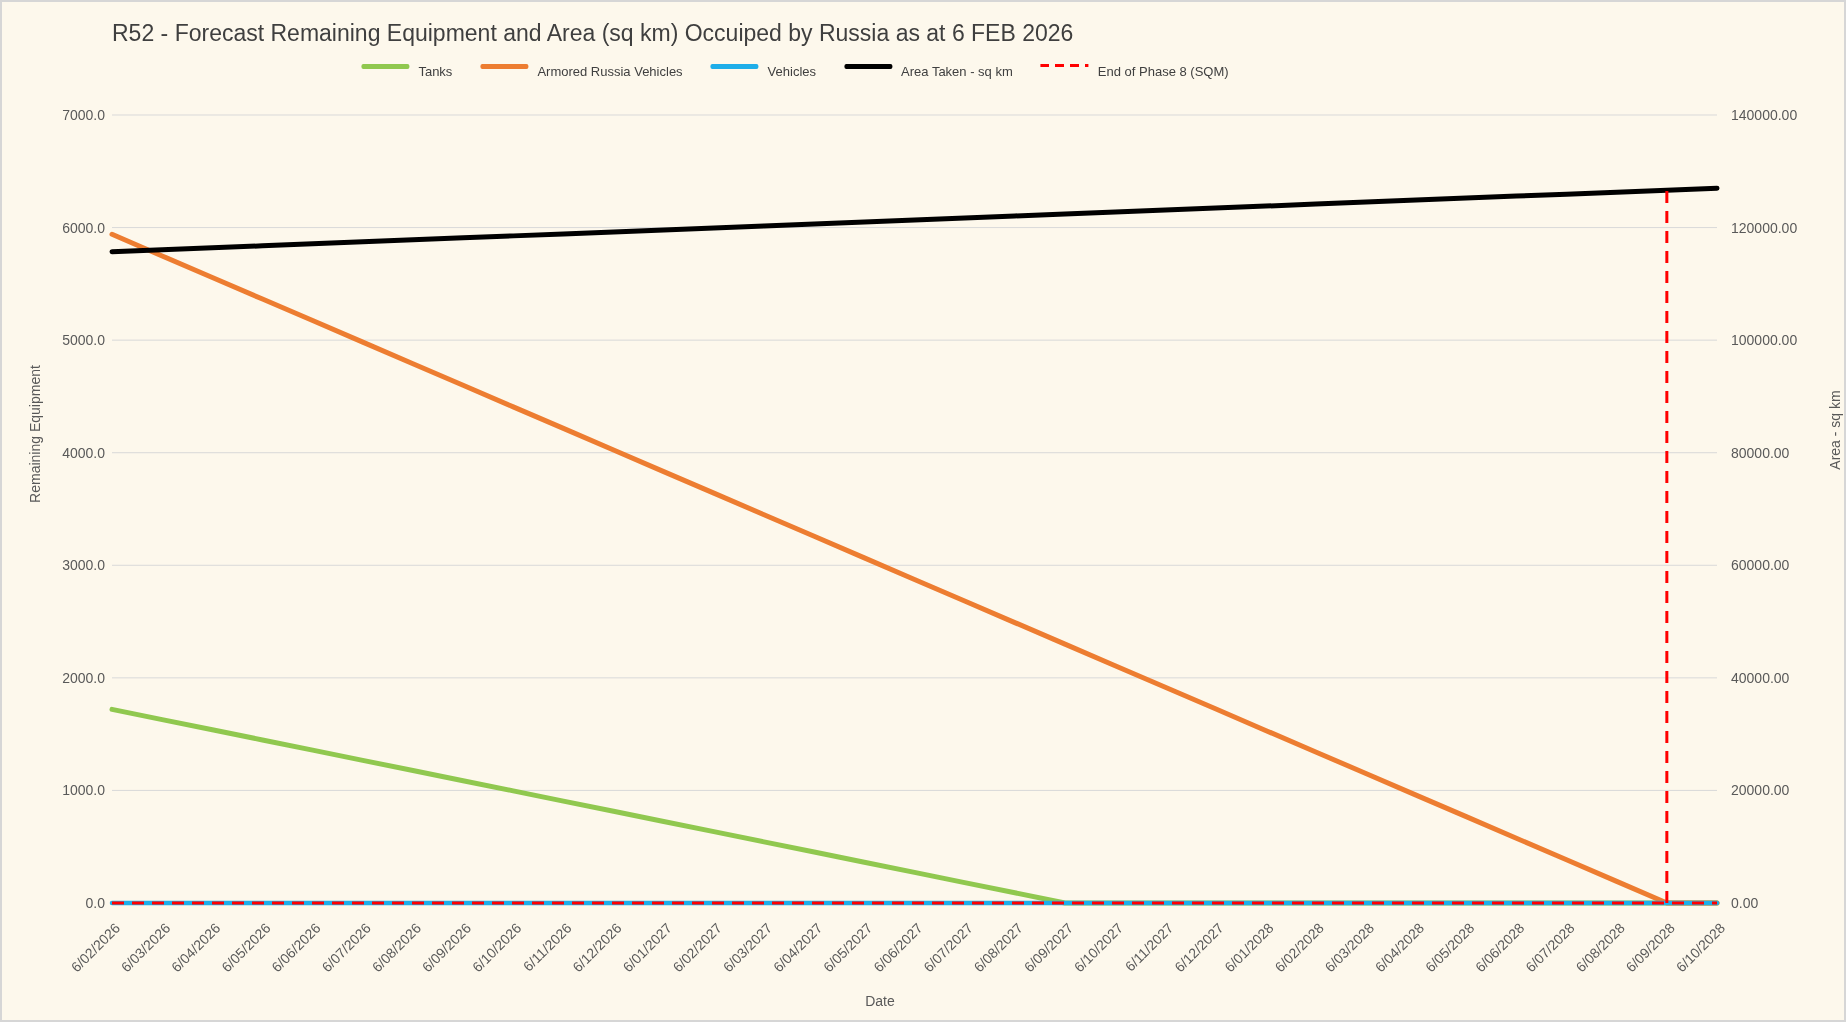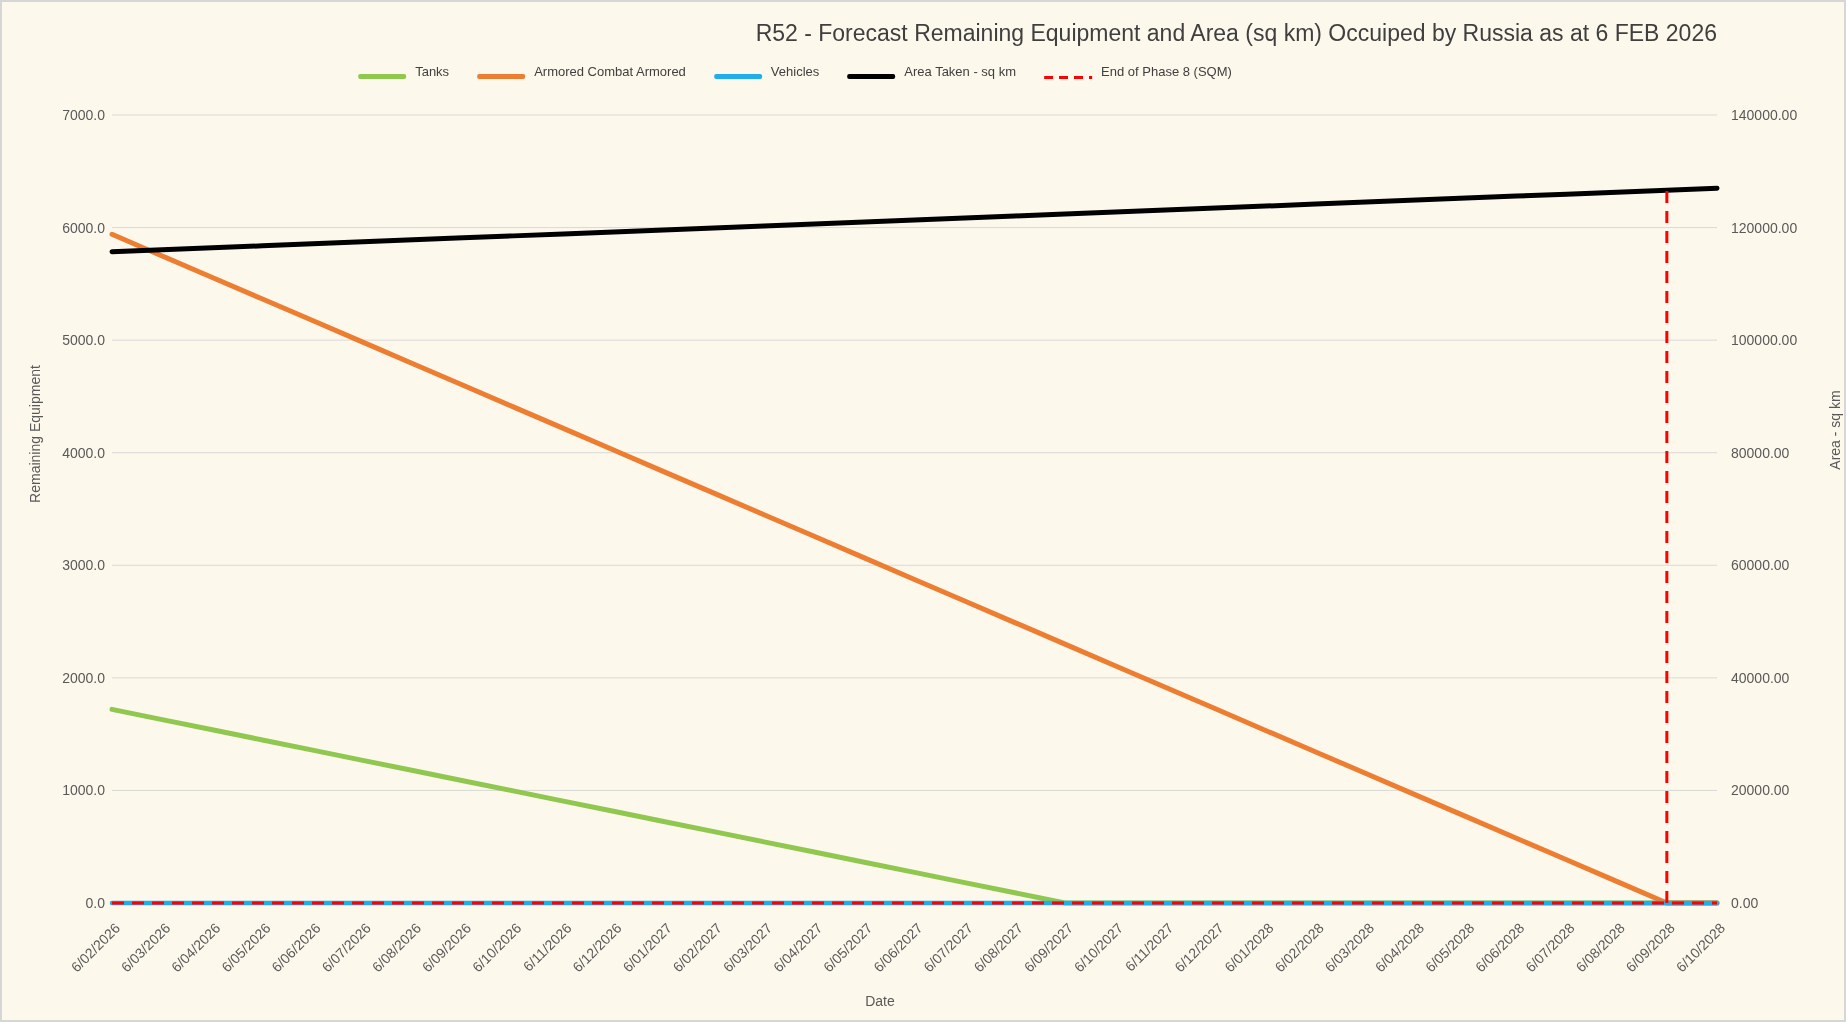--- a/index.html
+++ b/index.html
@@ -7,32 +7,32 @@
   .chart-frame{
     position:relative;
     width:1846px;height:1022px;
     background:#FDF8EC;
     border:2px solid #D6D6D6;
     font-family:"Liberation Sans", sans-serif;
     overflow:hidden;
   }
   .chart-title{
     position:absolute;left:110px;width:1605px;top:18px;
-    text-align:right;
+    text-align:left;
     font-size:23px;color:#3F3F3F;
     letter-spacing:0px;
     white-space:nowrap;
   }
   .legend{
     position:absolute;top:62px;left:793px;
     transform:translateX(-50%);
     display:flex;align-items:center;gap:28px;
     white-space:nowrap;
   }
-  .legend-item{display:flex;align-items:flex-end;gap:9px;}
+  .legend-item{display:flex;align-items:flex-start;gap:9px;}
   .legend-swatch{width:48px;height:5px;border-radius:2px;}
   .legend-swatch.dashed{
     height:3px;border-radius:0;
     background:repeating-linear-gradient(90deg,#FF0000 0 9px,transparent 9px 15px) !important;
   }
   .legend-label{font-size:13px;color:#404040;}
   svg text{font-family:"Liberation Sans", sans-serif;}
   .tick-label{font-size:14px;fill:#595959;}
   .axis-title{font-size:14px;fill:#595959;}
 </style>
@@ -43,21 +43,21 @@
 
   <div class="chart-title">R52 - Forecast Remaining Equipment and Area (sq km) Occuiped by Russia as at 6 FEB 2026</div>
 
   <div class="legend" id="legend">
       <div class="legend-item">
         <span class="legend-swatch" style="background: rgb(144, 200, 79);"></span>
         <span class="legend-label">Tanks</span>
       </div>
       <div class="legend-item">
         <span class="legend-swatch" style="background: rgb(237, 125, 49);"></span>
-        <span class="legend-label">Armored Combat Armored</span>
+        <span class="legend-label">Armored Russia Vehicles</span>
       </div>
       <div class="legend-item">
         <span class="legend-swatch" style="background: rgb(31, 174, 233);"></span>
         <span class="legend-label">Vehicles</span>
       </div>
       <div class="legend-item">
         <span class="legend-swatch" style="background: rgb(0, 0, 0);"></span>
         <span class="legend-label">Area Taken - sq km</span>
       </div>
       <div class="legend-item">

